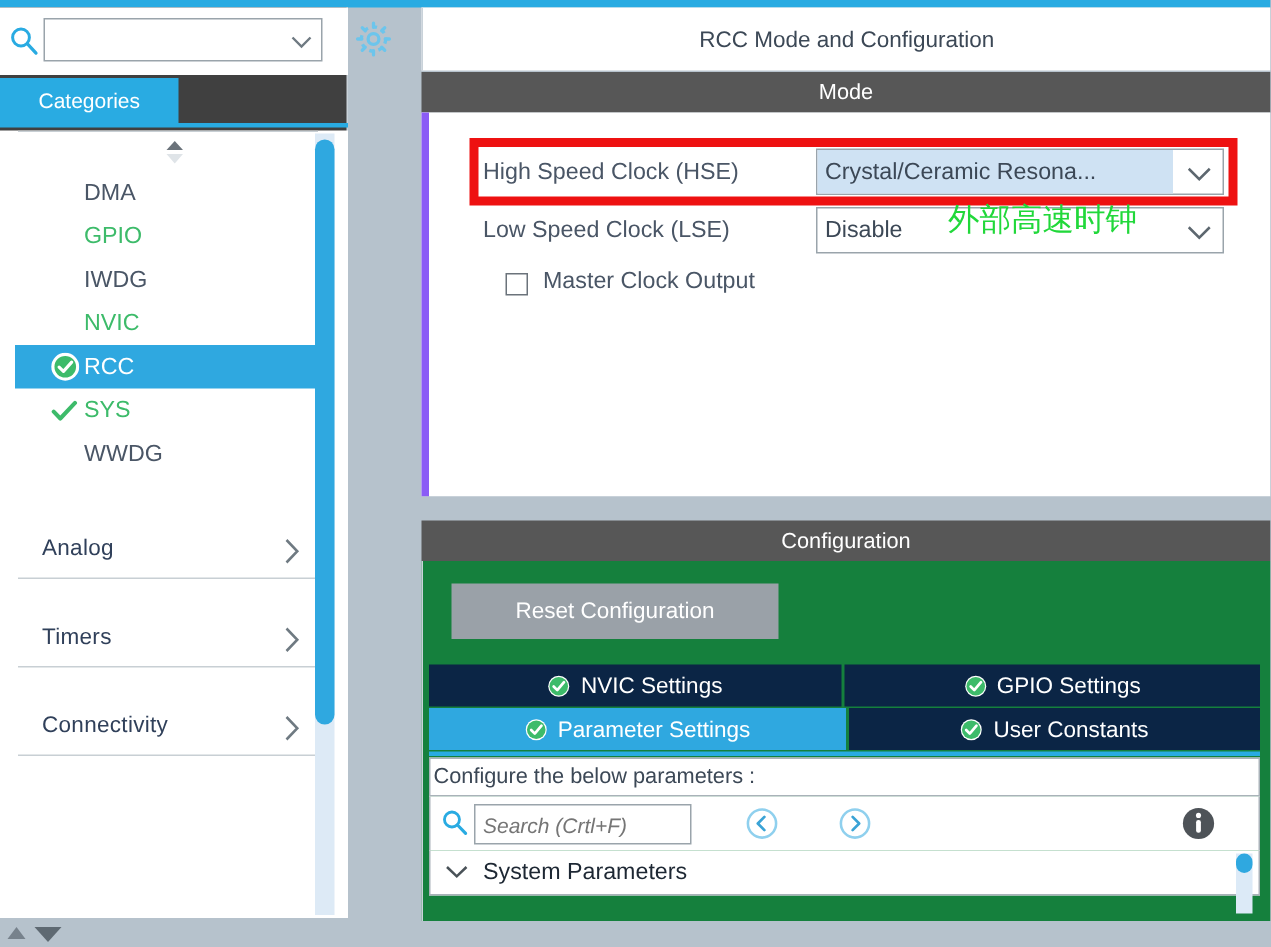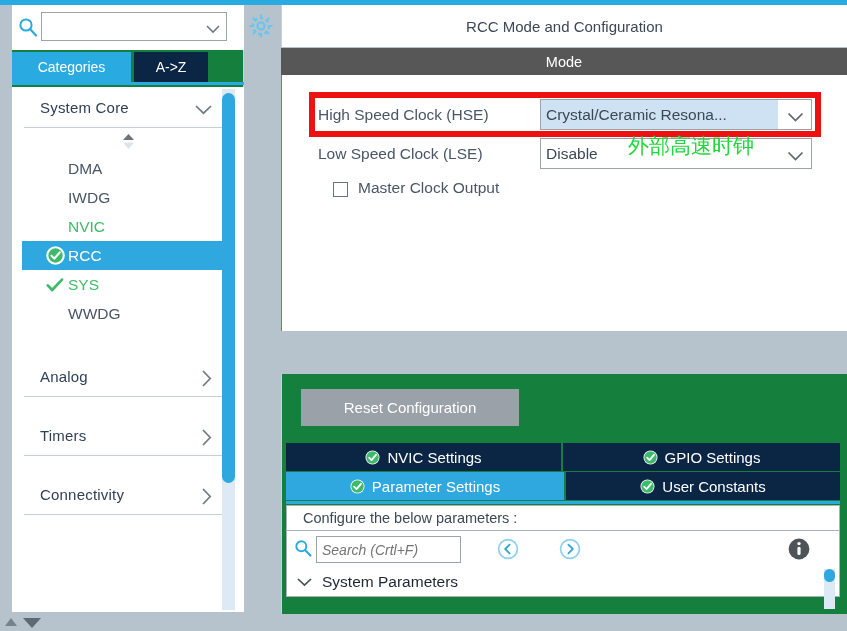--- a/index.html
+++ b/index.html
@@ -13,22 +13,22 @@
   #app { position: absolute; inset: 0; }
 
   
   .top-strip {
     position: absolute; left: 0; top: 0; width: 847px; height: 5px;
     background: #29abe2;
   }
 
   
   .left-panel {
-    position: absolute; left: 12px; top: 5px; width: 232px; height: 604px;
-    background: #15803d; border-right: 1px solid #c9d2d9;
+    position: absolute; left: 0; top: 5px; width: 232px; height: 604px;
+    background: #404040; border-right: 1px solid #c9d2d9;
   }
   .search-row {
     position: absolute; left: 0; top: 0; width: 232px; height: 45px;
     background: #fff;
   }
   .search-icon {
     position: absolute; left: 6px; top: 12px; width: 20px; height: 20px;
   }
   .search-combo {
     position: absolute; left: 29px; top: 7px; width: 186px; height: 29px;
@@ -137,21 +137,21 @@
   }
   .section-bar {
     width: 566px; height: 27px; background: #575757; color: #fff;
     font-size: 14.5px; display: flex; align-items: center;
     justify-content: center;
   }
   .mode-bar { position: absolute; left: 0; top: 43px; }
 
   .mode-body {
     position: absolute; left: 0; top: 70px; width: 566px; height: 256px;
-    background: #fff; border-left: 1px solid #8b5cf6;
+    background: #fff; border-left: 5px solid #8b5cf6;
   }
   .mode-row { position: absolute; display: flex; align-items: center; }
   .mode-label { font-size: 15.5px; color: #4a5666; }
 
   .hse-row { left: 36px; top: 24px; }
   .hse-label { width: 222px; }
   .select-box {
     position: relative; height: 31px; border: 1px solid #9aa4ab;
     background: #fff; display: flex; align-items: center; cursor: pointer;
   }
@@ -218,21 +218,21 @@
   .tab-param { left: 0;   top: 29px; width: 278px; }
   .tab-uconst{ left: 280px; top: 29px; width: 274px; }
   .tabs-underline2 {
     position: absolute; left: 4px; top: 127px; width: 554px; height: 3px;
     background: #29abe2;
   }
 
   .config-hint {
     position: absolute; left: 4px; top: 131px; width: 554px; height: 26px;
     border: 1px solid #a9b2b9; background: #fff; font-size: 14.5px;
-    color: #3c4856; display: flex; align-items: center; padding-left: 16px;
+    color: #3c4856; display: flex; align-items: center; padding-left: 2px;
   }
   .param-toolbar {
     position: absolute; left: 4px; top: 157px; width: 554px; height: 36px;
     background: #fff; border-left: 1px solid #a9b2b9;
     border-right: 1px solid #a9b2b9;
   }
   .pt-search-icon { position: absolute; left: 7px; top: 8px; }
   .pt-search-box {
     position: absolute; left: 29px; top: 5px; width: 145px; height: 27px;
     border: 1px solid #9aa4ab; background: #fff;
@@ -295,46 +295,41 @@
             <path d="M13 2.4 L13 5.2 M13 20.8 L13 23.6 M2.4 13 L5.2 13 M20.8 13 L23.6 13
                      M5.5 5.5 L7.5 7.5 M18.5 18.5 L20.5 20.5 M20.5 5.5 L18.5 7.5 M7.5 18.5 L5.5 20.5" stroke-linecap="round"></path>
             <circle cx="13" cy="13" r="8.1" stroke-dasharray="3.1 3.1"></circle>
           </g>
         </svg>
       </span>
     </div>
 
     <div class="cat-tabs">
       <div class="tab-cat">Categories</div>
-      <div class="tab-az">A-&gt;Z</div>
     </div>
     <div class="tabs-underline"></div>
 
     <div class="tree-area">
 
-      <div class="group-header">
-        <span class="gh-label">System Core</span>
-        <span class="gh-chev">
-          <svg width="17" height="11" viewBox="0 0 17 11">
-            <polyline points="1,2 8.5,9.2 16,2" fill="none" stroke="#6f7a82" stroke-width="1.7"></polyline>
-          </svg>
-        </span>
-      </div>
       <div class="group-rule"></div>
 
       <div class="sort-toggle">
         <svg width="15" height="17" viewBox="0 0 15 17">
           <polygon points="7.5,1 13,7 2,7" fill="#6b737b"></polygon>
           <polygon points="7.5,16 13,9.6 2,9.6" fill="#dfe4e8"></polygon>
         </svg>
       </div>
 
       <div class="peri-row">
         <span class="pr-icon"></span>
         <span class="pr-label lbl-dark">DMA</span>
+      </div>
+      <div class="peri-row">
+        <span class="pr-icon"></span>
+        <span class="pr-label lbl-green">GPIO</span>
       </div>
       <div class="peri-row">
         <span class="pr-icon"></span>
         <span class="pr-label lbl-dark">IWDG</span>
       </div>
       <div class="peri-row">
         <span class="pr-icon"></span>
         <span class="pr-label lbl-green">NVIC</span>
       </div>
       <div class="peri-row sel">
@@ -435,20 +430,21 @@
         <span class="checkbox-sq"></span>
         <span class="mode-label">Master Clock Output</span>
       </div>
 
       <div class="red-box"></div>
       <div class="cn-annot">外部高速时钟</div>
     </div>
 
     <div class="panel-gap"></div>
 
+    <div class="section-bar config-bar">Configuration</div>
 
     <div class="config-body">
 
       <button class="reset-btn">Reset Configuration</button>
 
       <div class="tabs-grid">
         <div class="ctab tab-nvic">
           <span class="ck">
             <svg width="15" height="15" viewBox="0 0 15 15">
               <circle cx="7.5" cy="7.5" r="7" fill="#ffffff"></circle>

